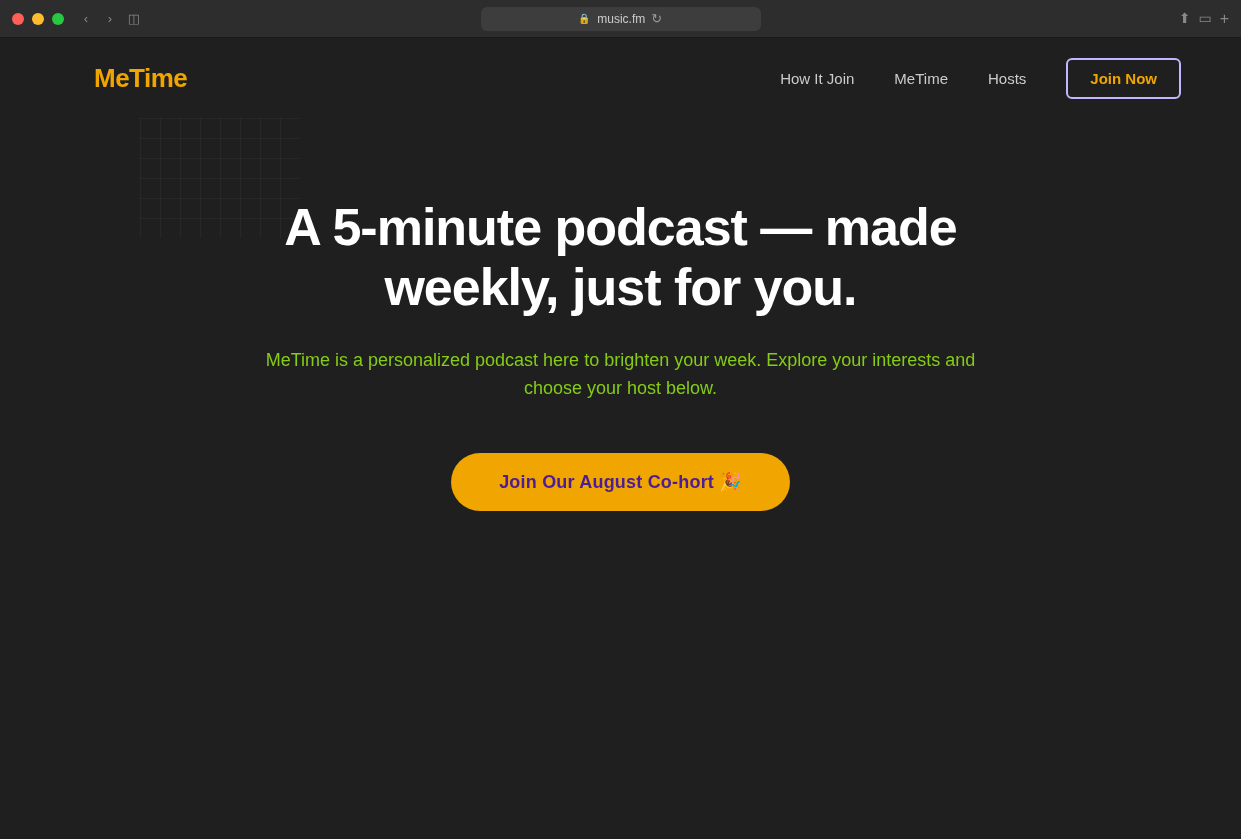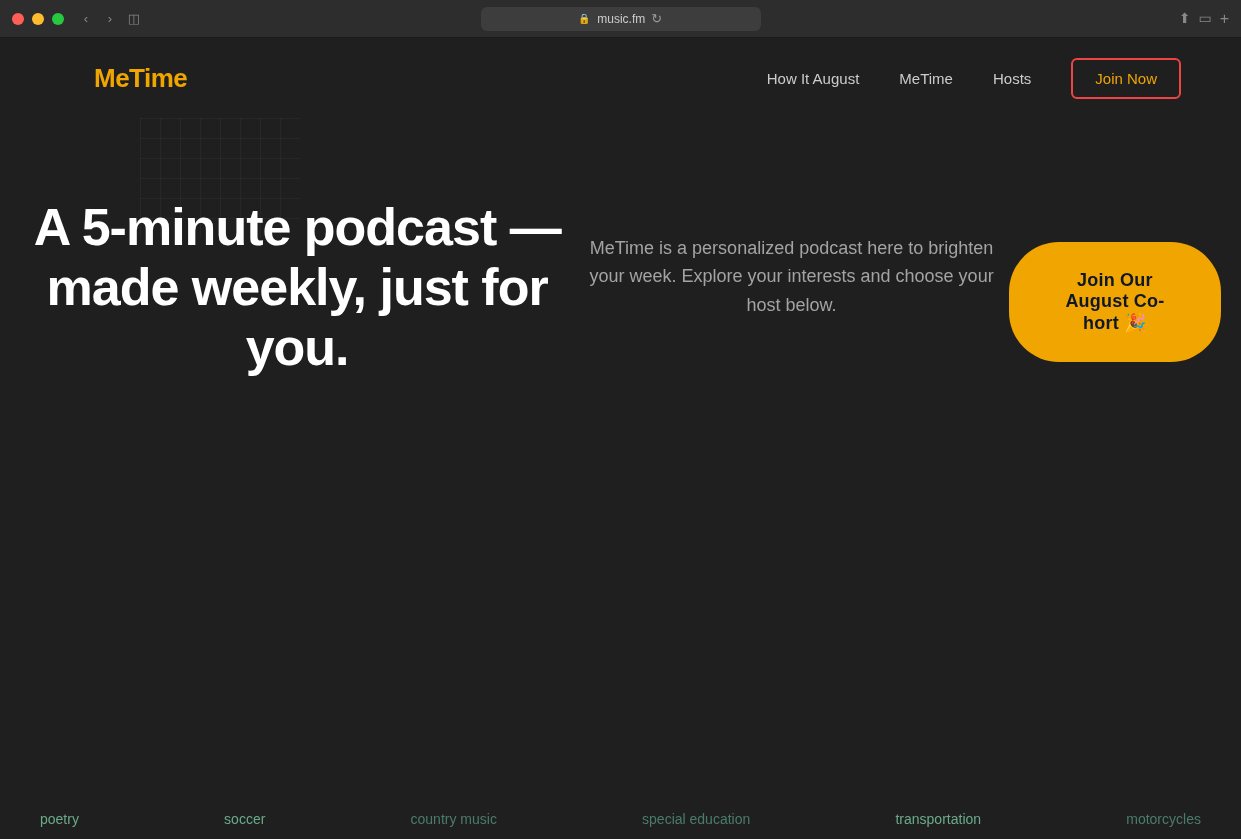--- a/index.html
+++ b/index.html
@@ -138,26 +138,26 @@
 
     .nav-link {
       color: #ccc;
       font-size: 15px;
       text-decoration: none;
       cursor: pointer;
     }
 
     .join-now-btn {
       padding: 10px 22px;
-      border: 2px solid #ef4444;
+      border: 2px solid #c4b5fd;
       border-radius: 6px;
       background: transparent;
       color: #f0a500;
       font-size: 15px;
-      font-weight: 400;
+      font-weight: 700;
       cursor: pointer;
     }
 
     
     .grid-decoration {
       position: absolute;
       top: 80px;
       left: 140px;
       width: 160px;
       height: 120px;
@@ -165,53 +165,53 @@
     }
 
     .grid-decoration svg {
       width: 100%;
       height: 100%;
     }
 
     
     .hero {
       display: flex;
-      flex-direction: row;
+      flex-direction: column;
       align-items: center;
       justify-content: flex-start;
       text-align: center;
       padding: 80px 20px 60px;
       position: relative;
       z-index: 5;
     }
 
     .hero-title {
       font-size: 52px;
       font-weight: 800;
       color: #ffffff;
       line-height: 1.15;
       margin-bottom: 28px;
       max-width: 800px;
       letter-spacing: -1px;
     }
 
     .hero-subtitle {
       font-size: 18px;
-      color: #a3a3a3;
+      color: #84cc16;
       line-height: 1.6;
       max-width: 760px;
       margin-bottom: 50px;
     }
 
     .cta-button {
-      padding: 28px 48px;
+      padding: 18px 48px;
       background: #f0a500;
       border: none;
       border-radius: 50px;
-      color: #0f172a;
+      color: #4c1d95;
       font-size: 18px;
       font-weight: 700;
       cursor: pointer;
       letter-spacing: 0.2px;
     }
 
     
     .tags-strip {
       position: absolute;
       bottom: 0;
@@ -276,35 +276,27 @@
           <path d="M 20 0 L 0 0 0 20" fill="none" stroke="#888" stroke-width="0.8"></path>
         </pattern>
       </defs>
       <rect width="160" height="120" fill="url(#grid)"></rect>
     </svg>
   </div>
 
   <nav class="navbar">
     <div class="logo">MeTime</div>
     <div class="nav-links">
-      <a class="nav-link">How It August</a>
+      <a class="nav-link">How It Join</a>
       <a class="nav-link">MeTime</a>
       <a class="nav-link">Hosts</a>
       <button class="join-now-btn">Join Now</button>
     </div>
   </nav>
 
   <section class="hero">
     <h1 class="hero-title">A 5-minute podcast — made weekly, just for you.</h1>
     <p class="hero-subtitle">MeTime is a personalized podcast here to brighten your week. Explore your interests and choose your host below.</p>
     <button class="cta-button">Join Our August Co-hort 🎉</button>
   </section>
 
-  <div class="tags-strip">
-    <span class="tag-item light">poetry</span>
-    <span class="tag-item light">soccer</span>
-    <span class="tag-item">country music</span>
-    <span class="tag-item">special education</span>
-    <span class="tag-item light">transportation</span>
-    <span class="tag-item">motorcycles</span>
-  </div>
 
 </div>
 
 </body></html>

